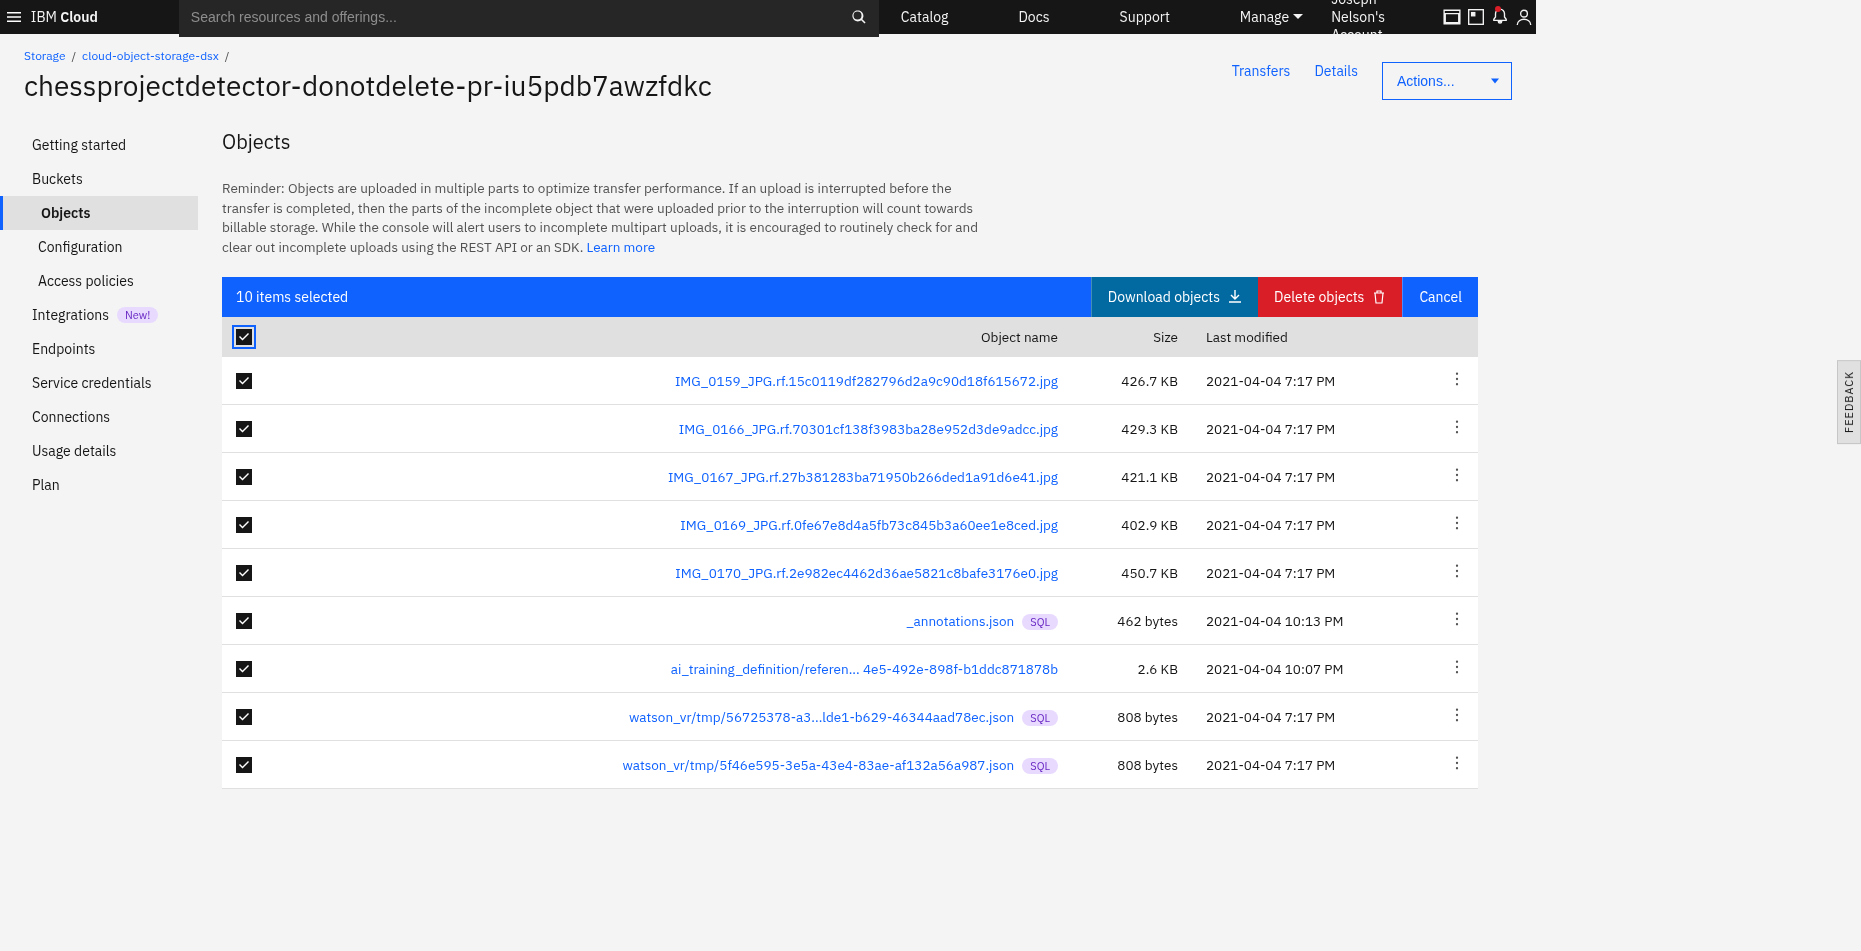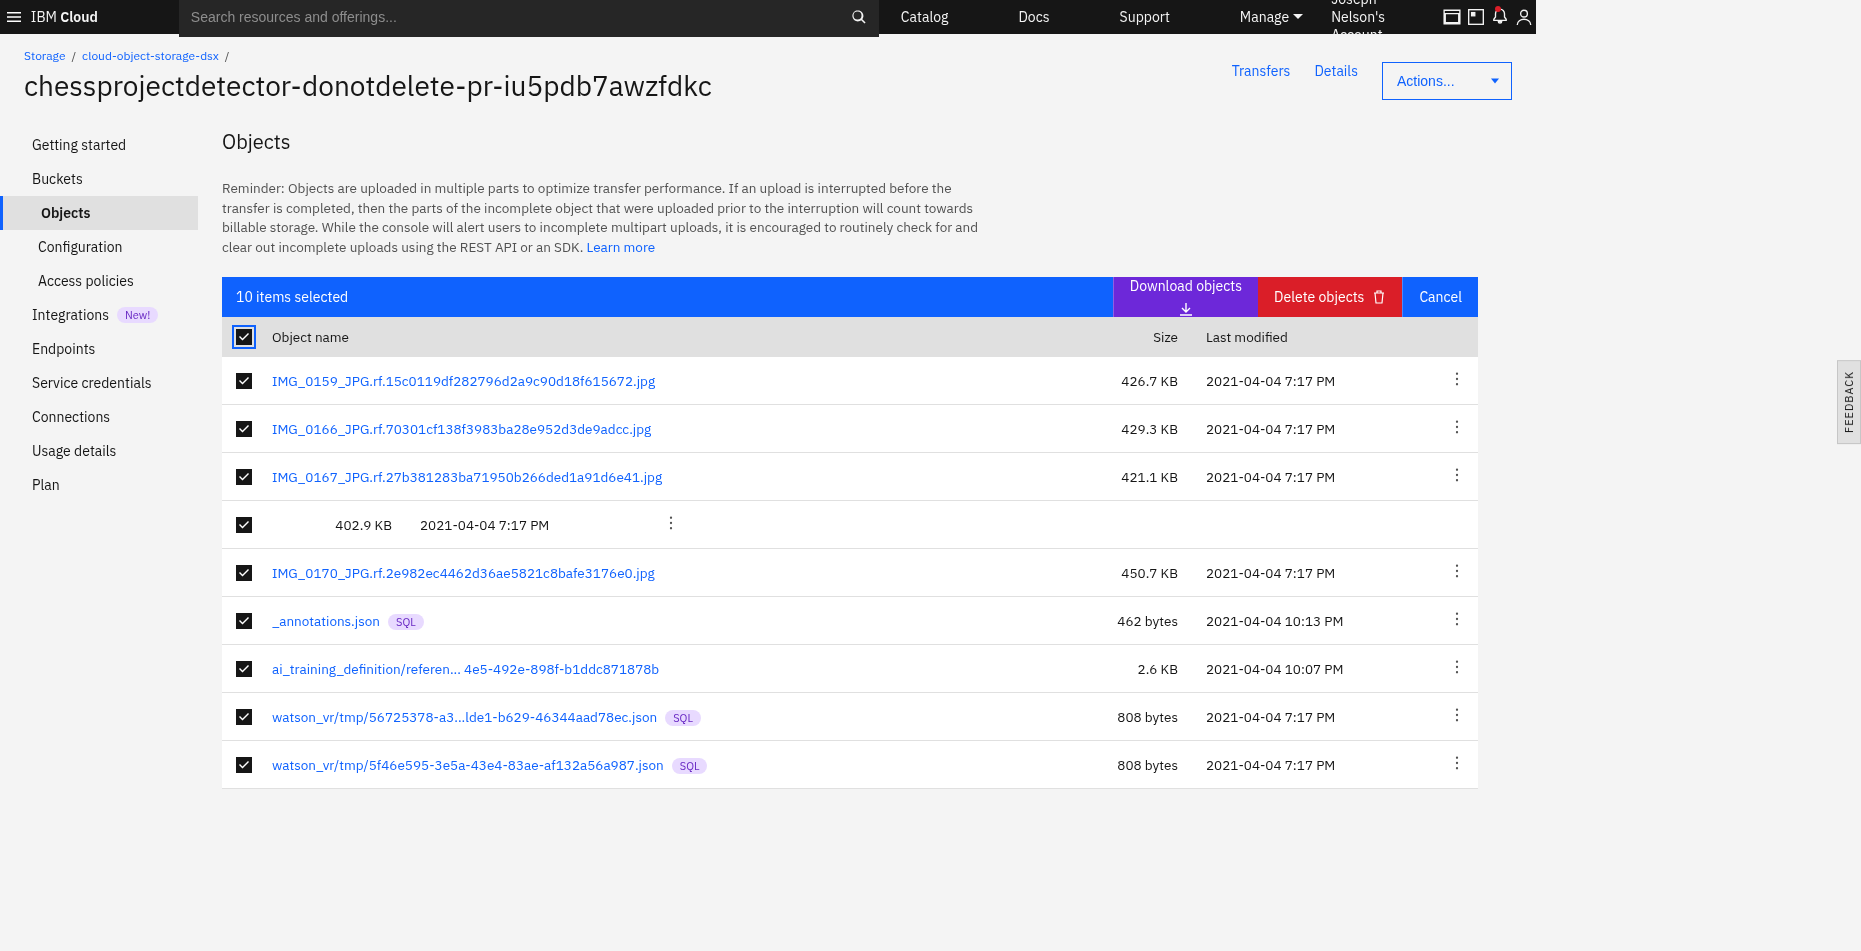--- a/index.html
+++ b/index.html
@@ -83,31 +83,31 @@
   .section-title{ font-size:20px; font-weight:400; margin-bottom:24px;}
   .reminder { font-size:13.5px; color:#525252; line-height:1.45; max-width:770px; margin-bottom:20px;}
   .reminder a{ color:#0f62fe; text-decoration:none;}
 
   
   .sel-bar {
     display:flex; align-items:stretch; height:40px; color:#fff;
   }
   .sel-count { background:#0f62fe; flex:1; display:flex;align-items:center; padding:0 14px;}
   .sel-btn { display:flex;align-items:center;gap:8px;padding:0 16px;cursor:pointer;}
-  .sel-download{ background:#6d28d9; border-left:1px solid rgba(255,255,255,.25);flex-direction:column;}
+  .sel-download{ background:#0369a1; border-left:1px solid rgba(255,255,255,.25);}
   .sel-delete{ background:#da1e28;}
   .sel-cancel{ background:#0f62fe; border-left:1px solid rgba(255,255,255,.25);}
   .sel-btn svg{width:14px;height:14px;fill:#fff;}
 
   
   .tbl-head {
     display:flex;align-items:center;height:40px;background:#e0e0e0;padding:0 14px;font-size:13.5px;color:#161616;
   }
   .col-check{width:36px;display:flex;align-items:center;}
-  .col-name{flex:1;}
+  .col-name{flex:1;text-align:right;}
   .col-size{width:120px;text-align:right;}
   .col-mod{width:240px;padding-left:28px;}
   .col-menu{width:46px;text-align:right;}
   .tbl-row{
     display:flex;align-items:center;height:48px;background:#fff;padding:0 14px;font-size:13.5px;
     border-bottom:1px solid #e0e0e0;
   }
   .obj-link{color:#0f62fe;text-decoration:none;}
   .sql-badge{ background:#e8daff;color:#6929c4;border-radius:10px;padding:1px 8px;font-size:11px;margin-left:8px;}
   .chk{
@@ -344,20 +344,21 @@
               </svg></span></div>
         </div>
         <div class="tbl-row">
           <div class="col-check">
             <span class="chk">
               <svg>
                 <use href="#i-check"></use>
               </svg>
             </span>
           </div>
+          <div class="col-name"><a href="#" class="obj-link">IMG_0169_JPG.rf.0fe67e8d4a5fb73c845b3a60ee1e8ced.jpg</a></div>
           <div class="col-size">402.9 KB</div>
           <div class="col-mod">2021-04-04 7:17 PM</div>
           <div class="col-menu"><span class="row-menu"><svg>
                 <use href="#i-dots"></use>
               </svg></span></div>
         </div>
         <div class="tbl-row">
           <div class="col-check">
             <span class="chk">
               <svg>

